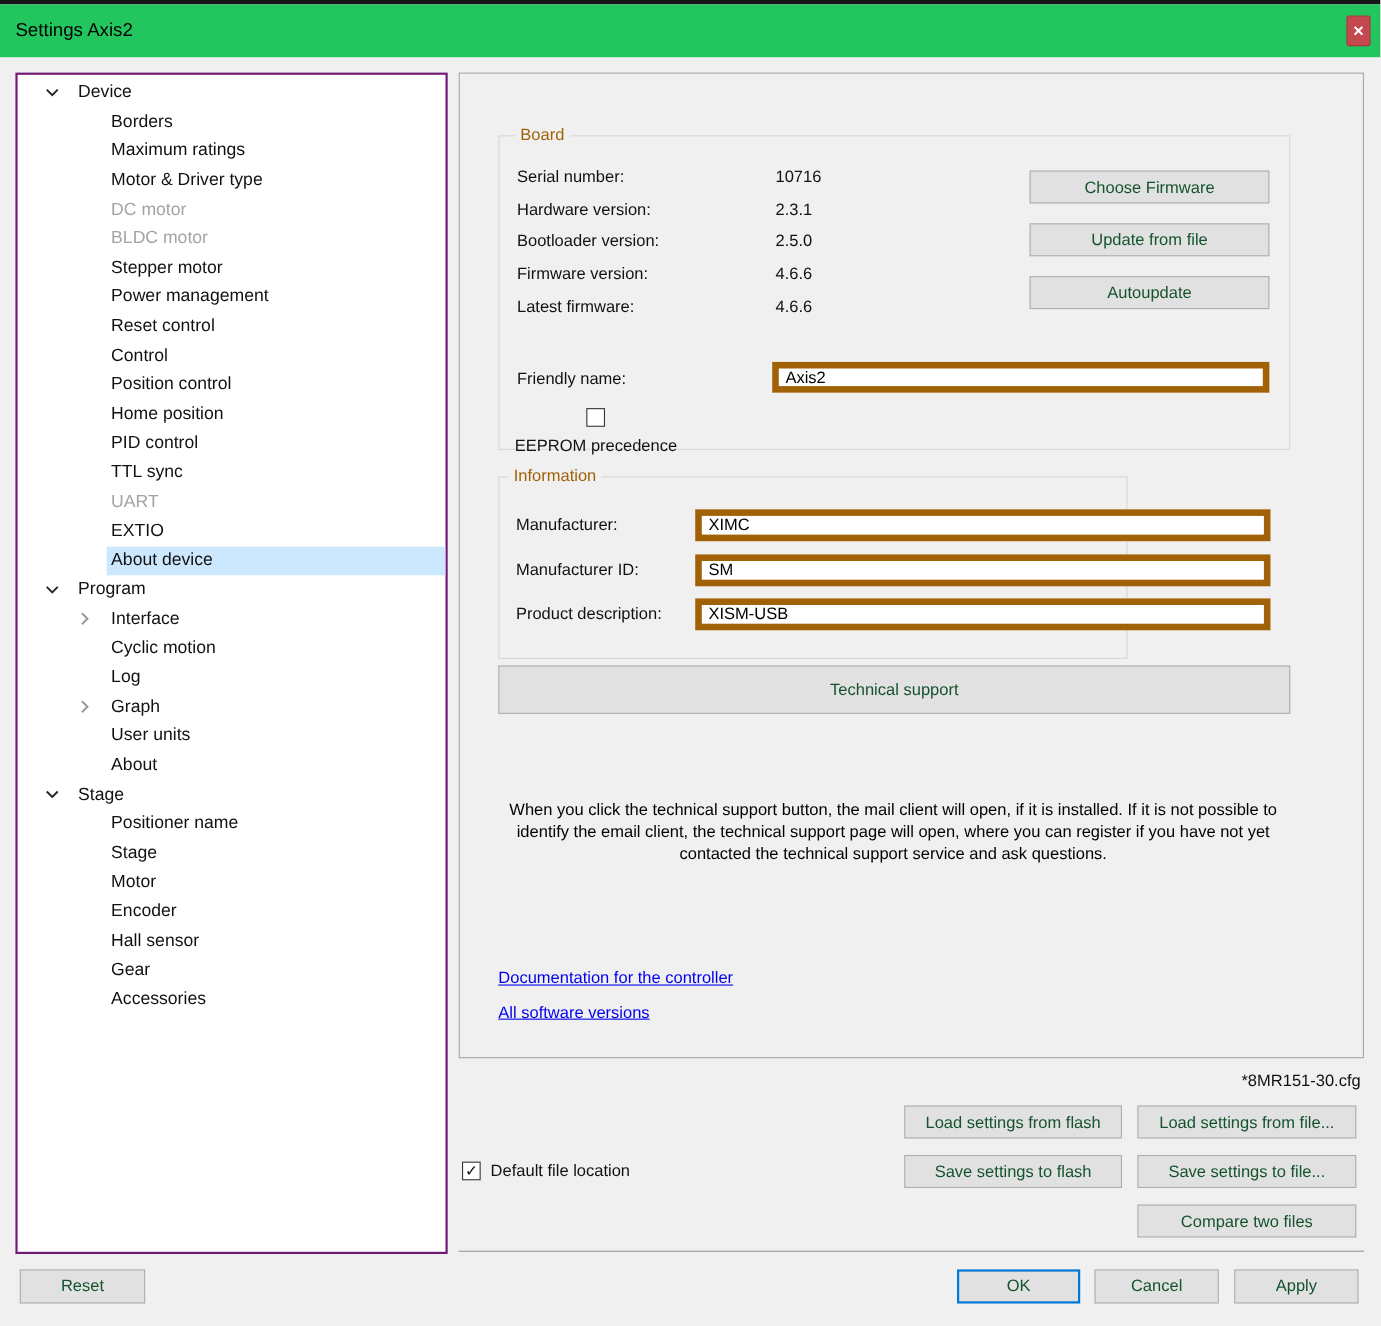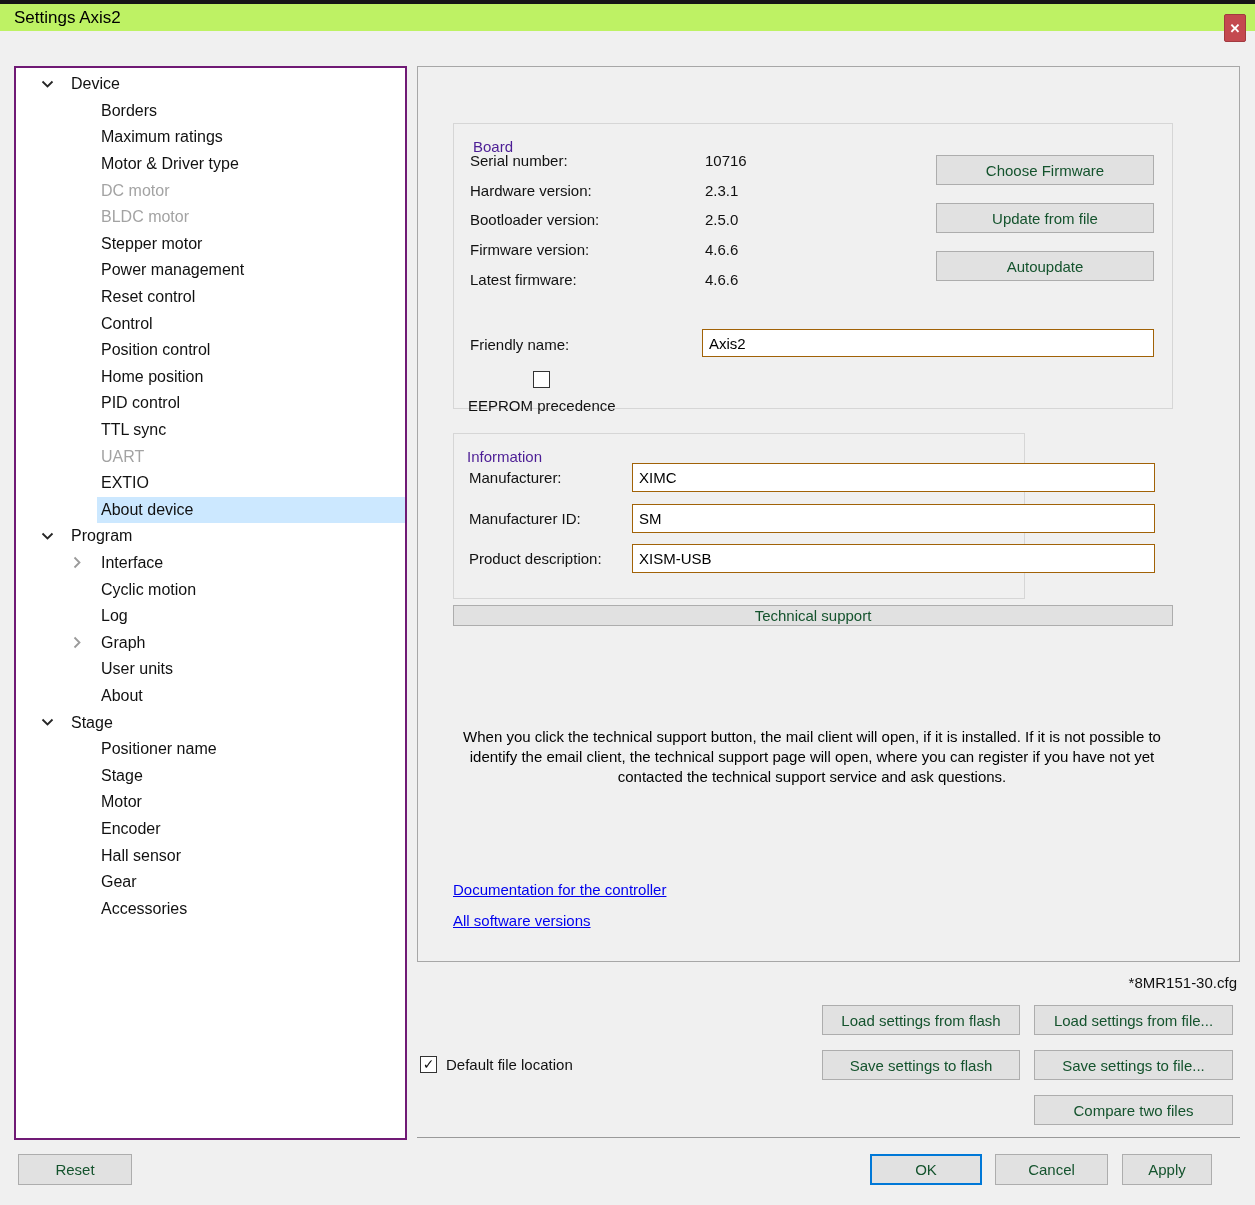--- a/index.html
+++ b/index.html
@@ -6,22 +6,22 @@
   html,body { width:1255px; height:1205px; }
   body {
     position:relative;
     background:#f0f0f0;
     font-family:"Liberation Sans", sans-serif;
     color:#111;
     overflow:hidden;
   }
   .top-edge { position:absolute; top:0; left:0; width:100%; height:4px; background:#161616; }
   .titlebar {
-    position:absolute; top:4px; left:0; width:100%; height:27px;
-    background:#bef264; display:flex; align-items:center;
+    position:absolute; top:4px; left:0; width:100%; height:48px;
+    background:#22c55e; display:flex; align-items:center;
   }
   .title { font-size:17px; color:#000; margin-left:14px; }
   .close-btn {
     position:absolute; top:10px; right:9px; width:22px; height:28px;
     background:#c4494f; border:1px solid #a23a40; border-radius:2px;
     display:flex; align-items:center; justify-content:center; cursor:pointer;
   }
   .close-btn span { color:#fff; font-size:13px; font-weight:bold; line-height:1; }
 
   
@@ -41,56 +41,56 @@
   .tree-row.disabled .lbl { color:#a3a3a3; }
 
   
   .content-panel {
     position:absolute; left:417px; top:66px; width:823px; height:896px;
     border:1px solid #a7a7a7; background:#f0f0f0;
   }
   .groupbox { position:absolute; border:1px solid #d6d6d6; }
   .groupbox .legend {
     position:absolute; top:-10px; left:14px; background:#f0f0f0; padding:0 5px;
-    font-size:15px; color:#4c1d95;margin-top:24px;
+    font-size:15px; color:#a16207;
   }
   .board-group { left:35px; top:56px; width:720px; height:286px; }
   .info-group  { left:35px; top:366px; width:572px; height:166px;padding-left:12px; }
   .info-group .legend { left:8px; }
 
   .board-row { position:absolute; left:16px; height:20px; font-size:15px; }
   .board-row .v { position:absolute; left:235px; white-space:nowrap; }
   .board-row .k { position:absolute; left:0; white-space:nowrap; }
 
   .btn {
     background:#e1e1e1; border:1px solid #adadad; font-size:15px;
     font-family:"Liberation Sans", sans-serif; color:#14532d;
     display:flex; align-items:center; justify-content:center; cursor:pointer;
   }
   .board-btn-col { position:absolute; left:482px; top:31px; width:218px; display:flex; flex-direction:column; gap:18px; }
   .board-btn-col .btn { height:30px; width:100%; }
 
   .field-label { position:absolute; font-size:15px; white-space:nowrap; }
   input.txt {
-    position:absolute; background:#fff; border:1px solid #a16207;
+    position:absolute; background:#fff; border:6px solid #a16207;
     font-size:15px; font-family:"Liberation Sans", sans-serif; padding:0 6px; color:#000;
   }
   .friendly-input { left:248px; top:205px; width:452px; height:28px; }
 
   .checkbox { width:17px; height:17px; background:#fff; border:1px solid #333;
     display:flex; align-items:center; justify-content:center; }
   .checkbox .mark { font-size:14px; line-height:1; color:#111; transform:translateY(-1px); }
   .cb-row { position:absolute; display:flex; align-items:center; gap:9px; font-size:15px; }
   .eeprom-row { left:14px; top:247px;flex-direction:column; }
 
   .info-row { position:absolute; left:15px; right:19px; height:29px; }
   .info-row .field-label { left:0; top:6px; }
   .info-row input.txt { left:163px; right:0; width:523px; height:29px; top:0; }
 
-  .tech-btn { position:absolute; left:35px; top:538px; width:720px; height:21px; }
+  .tech-btn { position:absolute; left:35px; top:538px; width:720px; height:44px; }
 
   .support-text {
     position:absolute; left:30px; top:660px; width:728px;
     font-size:15px; line-height:20px; text-align:center; color:#000;
   }
   .link {
     position:absolute; left:35px; font-size:15px; color:#0000ee;
     text-decoration:underline; cursor:pointer;
   }
   .link1 { top:814px; }
@@ -105,21 +105,21 @@
   .b-save-file  { left:1034px; top:1050px; width:199px; }
   .b-compare    { left:1034px; top:1095px; width:199px; }
   .default-row  { left:420px; top:1056px; }
 
   .divider { position:absolute; left:417px; top:1137px; width:823px; height:0; border-top:1px solid #9a9a9a; }
 
   .footer-btn { position:absolute; top:1154px; height:31px; }
   .b-reset  { left:18px;  width:114px; }
   .b-ok     { left:870px; width:112px; border:2px solid #0078d7; }
   .b-cancel { left:995px; width:113px; }
-  .b-apply  { left:1122px; width:90px; }
+  .b-apply  { left:1122px; width:113px; }
 </style>
 </head>
 <body>
 
 <div class="top-edge"></div>
 
 <div class="titlebar">
   <span class="title">Settings Axis2</span>
   <div class="close-btn">
     <span>✕</span>

